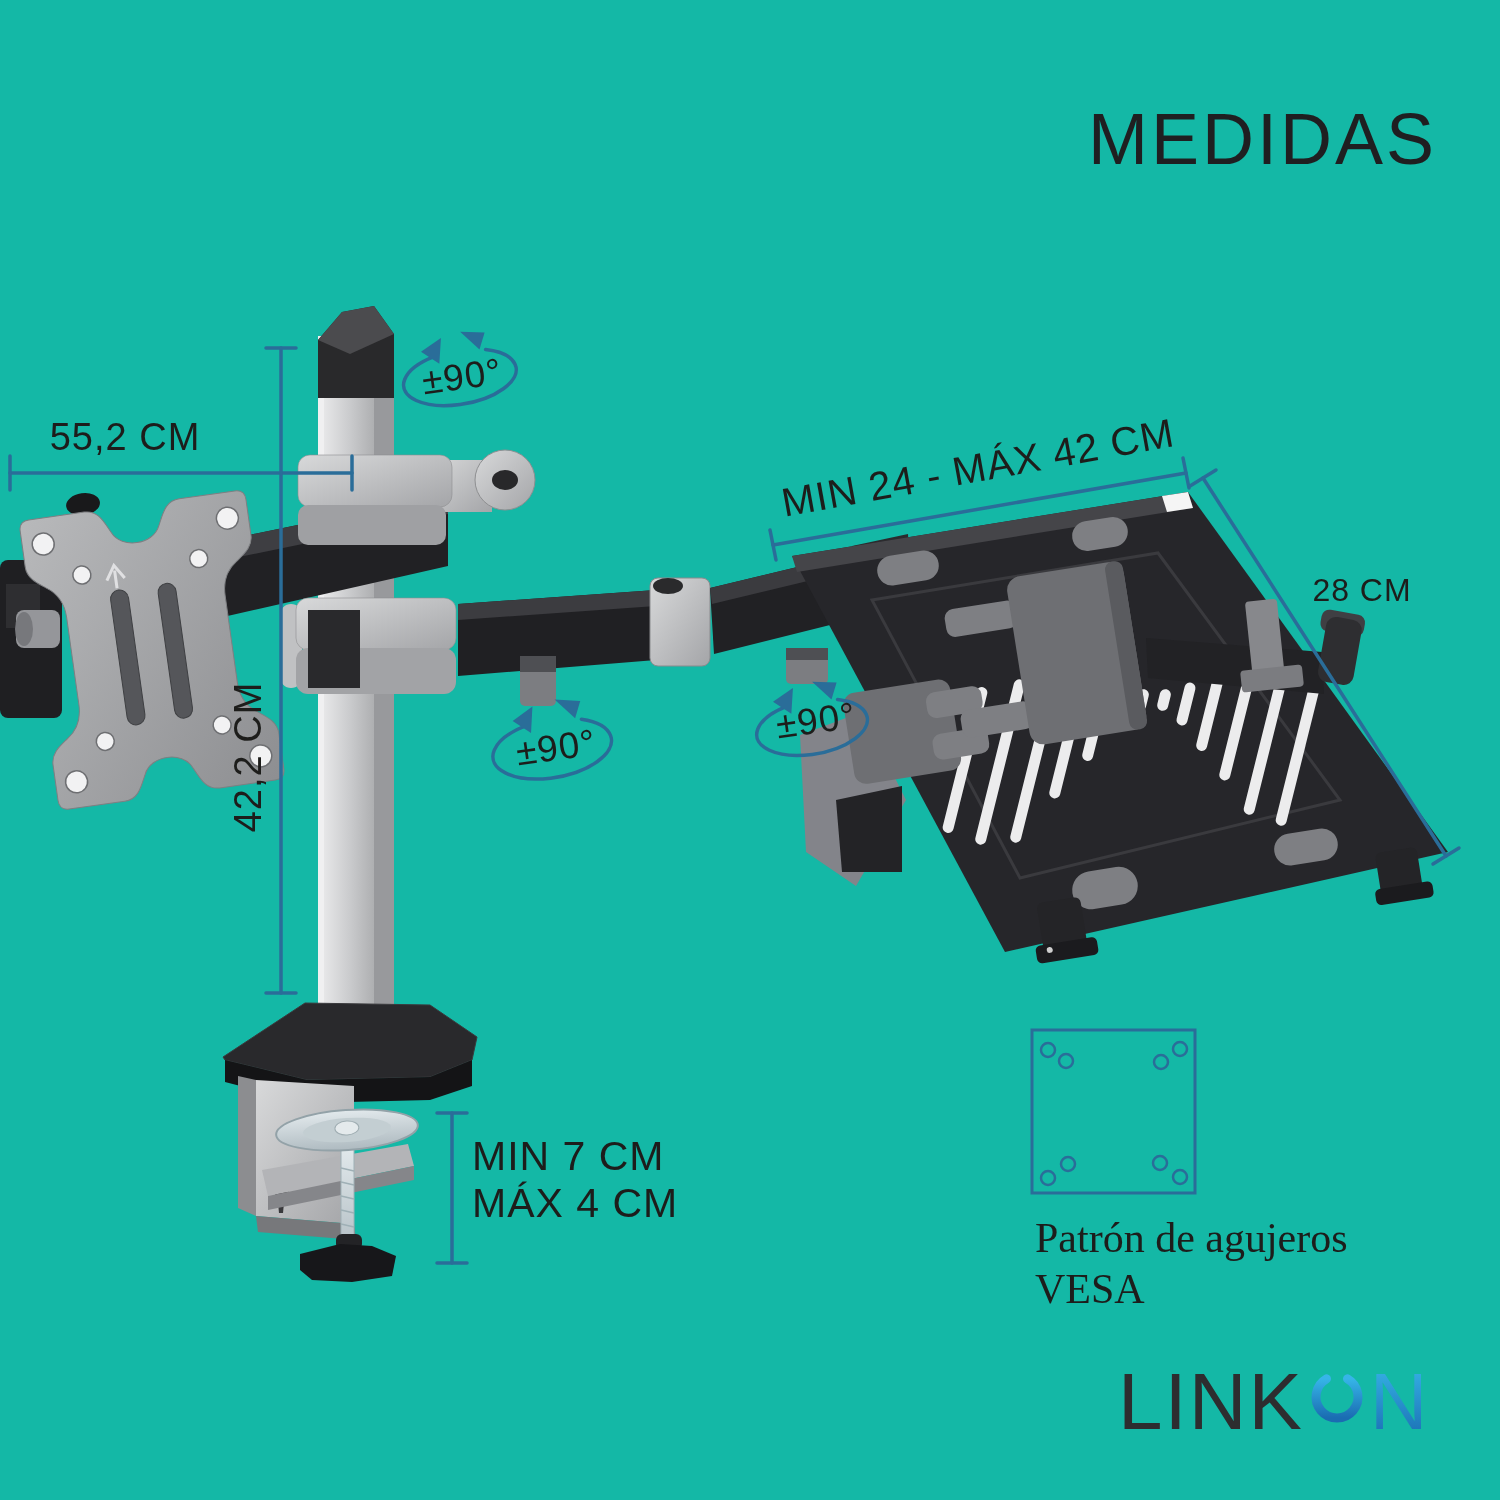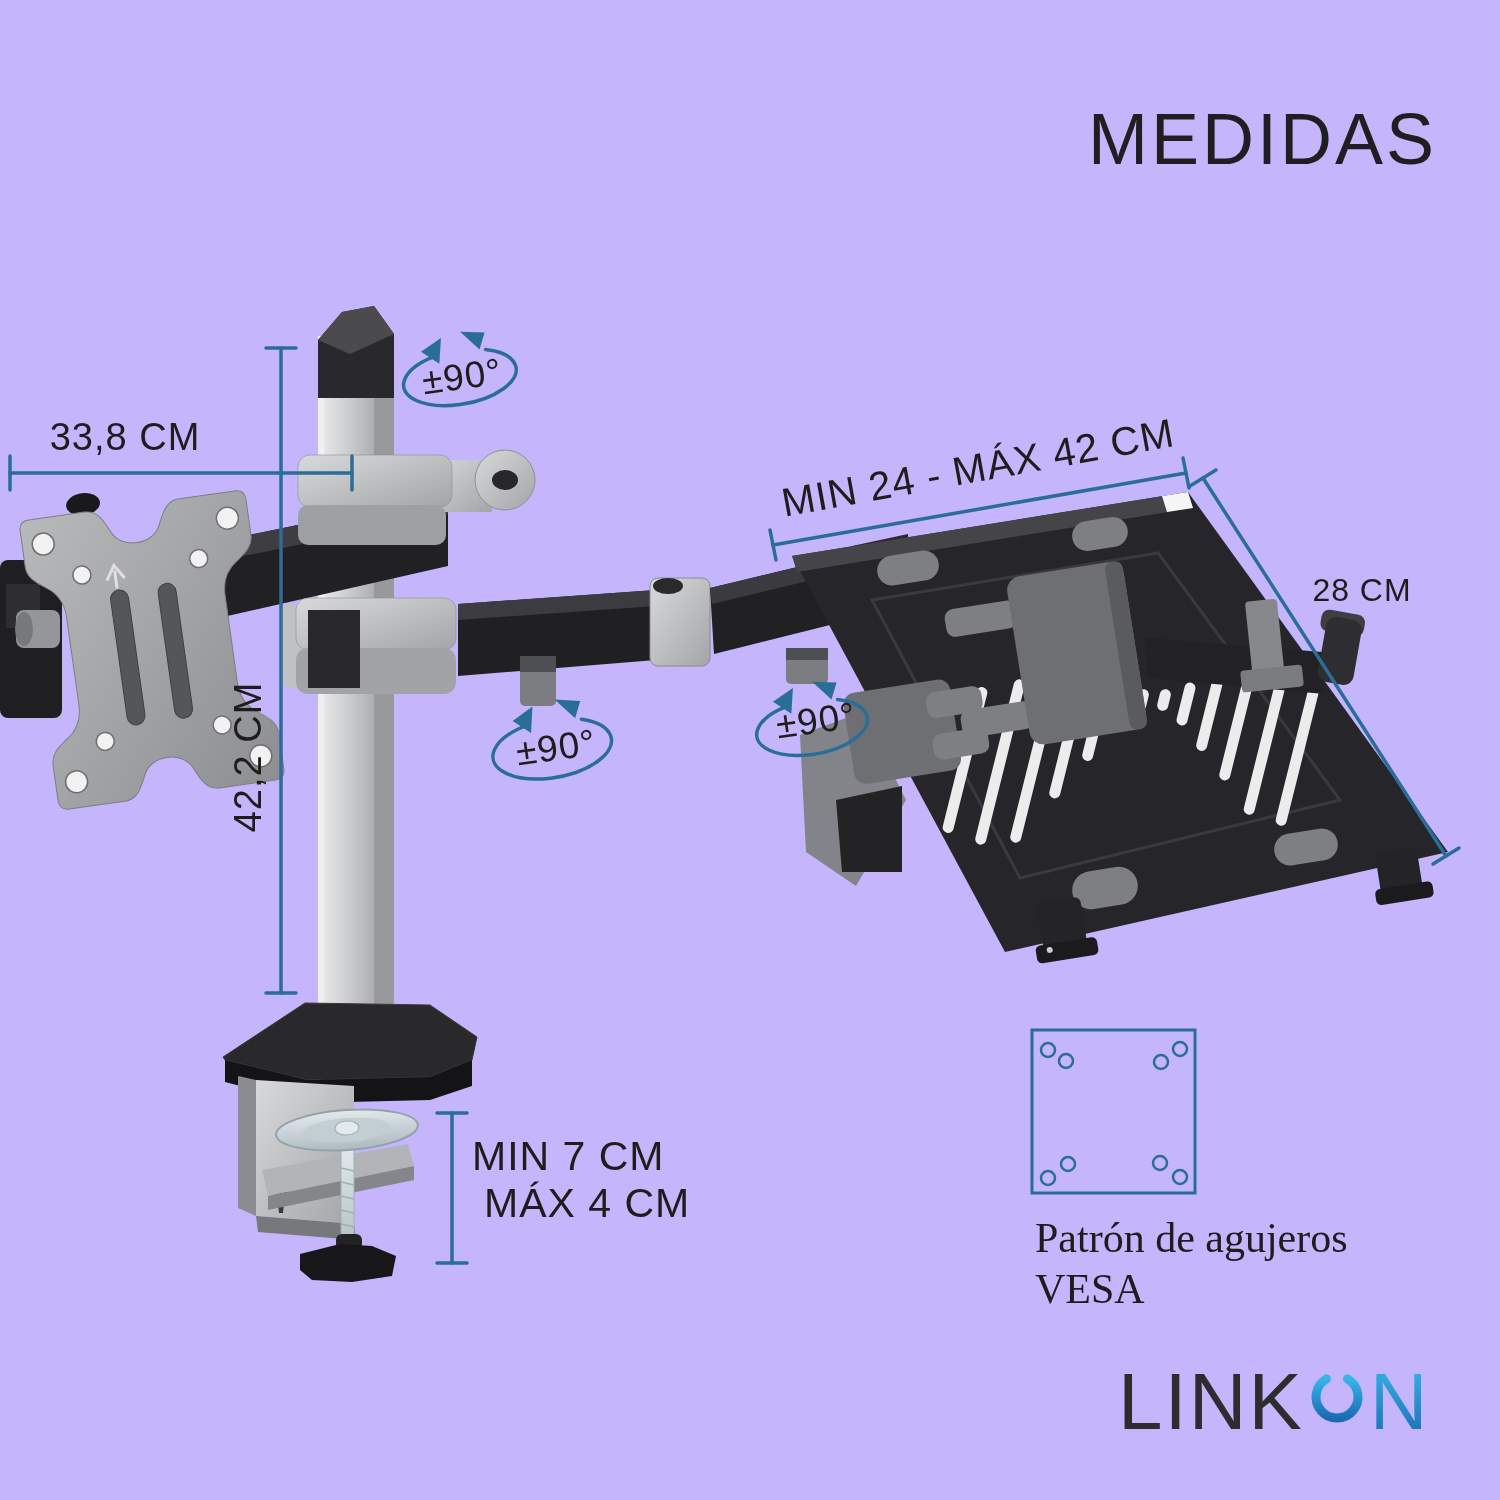--- a/index.html
+++ b/index.html
@@ -1,17 +1,17 @@
 <!DOCTYPE html>
 <html><head>
 <meta charset="utf-8">
 <style>
   html,body{margin:0;padding:0;}
   body{font-family:"Liberation Sans",sans-serif;}
-  .canvas{position:relative;width:1500px;height:1500px;background:#c4b5fd;overflow:hidden;}
+  .canvas{position:relative;width:1500px;height:1500px;background:#14b8a6;overflow:hidden;}
   .canvas svg.scene{position:absolute;left:0;top:0;}
   .lbl{position:absolute;color:#1d1d1b;white-space:nowrap;font-family:"Liberation Sans",sans-serif;font-weight:400;letter-spacing:1px;}
   .ctr{transform:translate(-50%,-50%);}
   .title{position:absolute;left:1088px;top:98px;font-size:72px;letter-spacing:3px;color:#1f1f21;font-weight:400;}
   .vesa-txt{position:absolute;color:#1d1d1b;white-space:nowrap;transform:translateY(-50%);font-family:Liberation Serif, serif;}
   .logo{position:absolute;left:1118px;top:1362px;display:flex;align-items:flex-start;gap:4px;}
   .logo-text{font-size:80px;line-height:1;letter-spacing:2px;color:#2d2d2f;font-weight:400;}
   .logo-n{background:linear-gradient(180deg,#36b5e8,#1a6cb2);-webkit-background-clip:text;background-clip:text;color:transparent;}
   .logo-ico{margin-top:-5px;}
 </style>
@@ -272,29 +272,29 @@
       <circle cx="1048" cy="1178" r="7"></circle>
           <circle cx="1068" cy="1164" r="7"></circle>
       <circle cx="1180" cy="1177" r="7"></circle>
           <circle cx="1160" cy="1163" r="7"></circle>
     </g>
   </g>
 </svg>
 
 <div class="title">MEDIDAS</div>
 
-<div class="lbl ctr" style="left:125px;top:437px;font-size:38px;">33,8 CM</div>
+<div class="lbl ctr" style="left:125px;top:437px;font-size:38px;">55,2 CM</div>
 <div class="lbl" style="left:248px;top:757px;font-size:38px;transform:translate(-50%,-50%) rotate(-90deg);">42,2 CM</div>
 <div class="lbl" style="left:462px;top:377px;font-size:37px;transform:translate(-50%,-50%) rotate(-8deg);">±90°</div>
 <div class="lbl" style="left:556px;top:748px;font-size:37px;transform:translate(-50%,-50%) rotate(-8deg);">±90°</div>
 <div class="lbl" style="left:816px;top:721px;font-size:37px;transform:translate(-50%,-50%) rotate(-8deg);">±90°</div>
 <div class="lbl" style="left:978px;top:468px;font-size:40px;transform:translate(-50%,-50%) rotate(-10.3deg);">MIN 24 - MÁX 42 CM</div>
 <div class="lbl ctr" style="left:1362px;top:590px;font-size:32px;">28 CM</div>
 <div class="lbl" style="left:472px;top:1156px;font-size:41px;transform:translateY(-50%);">MIN 7 CM</div>
-<div class="lbl" style="left:472px;top:1203px;font-size:41px;transform:translateY(-50%);margin-left:12px;">MÁX 4 CM</div>
+<div class="lbl" style="left:472px;top:1203px;font-size:41px;transform:translateY(-50%);">MÁX 4 CM</div>
 
 <div class="vesa-txt" style="left:1035px;top:1238px;font-size:42px;">Patrón de agujeros</div>
 <div class="vesa-txt" style="left:1035px;top:1289px;font-size:42px;text-align:center;">VESA</div>
 
 <div class="logo">
   <span class="logo-text">LINK</span>
   <svg class="logo-ico" width="58" height="68" viewBox="0 0 58 68">
     <defs>
       <linearGradient id="gLogo" x1="0" y1="0" x2="0" y2="1">
         <stop offset="0" stop-color="#36b5e8"></stop>

